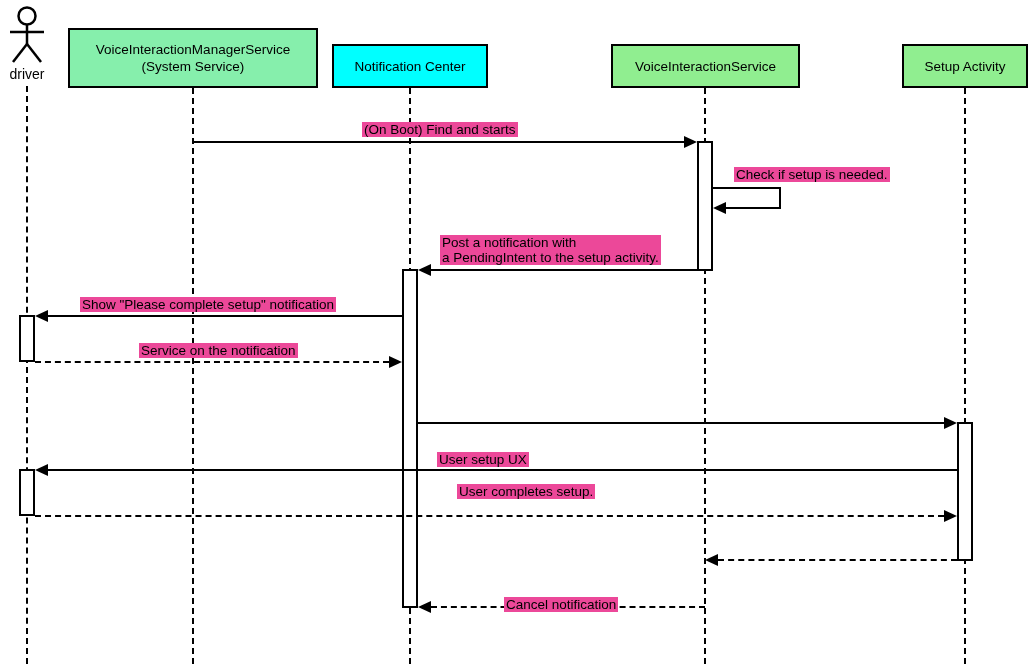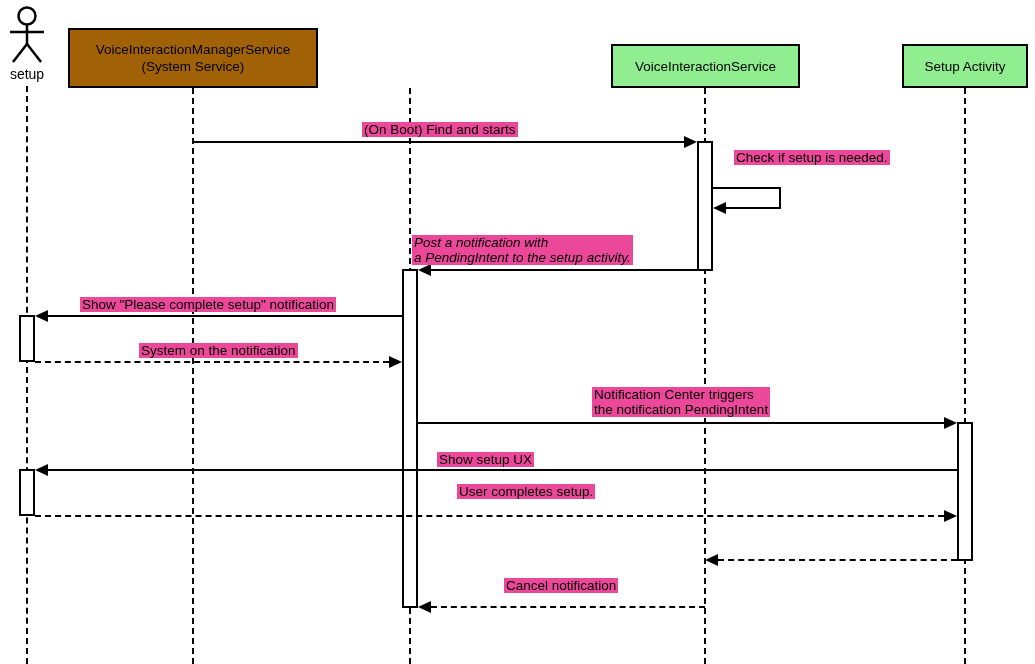--- a/index.html
+++ b/index.html
@@ -89,62 +89,61 @@
   <div class="act" style="left:19px;  top:469px; height:47px;"></div>
 
   <div class="mline" style="left:193px; top:141px; width:492px;"></div>
   <div class="ar" style="left:684px; top:136px;"></div>
   <div class="mlabel" style="left:362px; top:122px;">(On Boot) Find and starts</div>
 
   <div class="mline" style="left:713px; top:187px; width:67px;"></div>
   <div class="vline" style="left:779px; top:187px; height:22px;"></div>
   <div class="mline" style="left:726px; top:207px; width:54px;"></div>
   <div class="al" style="left:713px; top:202px;"></div>
-  <div class="mlabel" style="left:734px; top:150px;">Check if setup is needed.</div>
+  <div class="mlabel" style="left:734px; top:167px;">Check if setup is needed.</div>
 
   <div class="mline" style="left:431px; top:269px; width:266px;"></div>
   <div class="al" style="left:418px; top:264px;"></div>
-  <div class="mlabel" style="left:412px; top:235px;font-style:italic;">Post a notification with
+  <div class="mlabel" style="left:440px; top:235px;">Post a notification with
 a PendingIntent to the setup activity.</div>
 
   <div class="mline" style="left:48px; top:315px; width:355px;"></div>
   <div class="al" style="left:35px; top:310px;"></div>
   <div class="mlabel" style="left:80px; top:297px;">Show "Please complete setup" notification</div>
 
   <div class="mline dashed" style="left:35px; top:361px; width:354px;"></div>
   <div class="ar" style="left:389px; top:356px;"></div>
-  <div class="mlabel" style="left:139px; top:343px;">System on the notification</div>
+  <div class="mlabel" style="left:139px; top:343px;">Service on the notification</div>
 
   <div class="mline" style="left:418px; top:422px; width:526px;"></div>
   <div class="ar" style="left:944px; top:417px;"></div>
-  <div class="mlabel" style="left:592px; top:387px;">Notification Center triggers
-the notification PendingIntent</div>
 
   <div class="mline" style="left:48px; top:469px; width:909px;"></div>
   <div class="al" style="left:35px; top:464px;"></div>
-  <div class="mlabel" style="left:437px; top:452px;">Show setup UX</div>
+  <div class="mlabel" style="left:437px; top:452px;">User setup UX</div>
 
   <div class="mline dashed" style="left:35px; top:515px; width:909px;"></div>
   <div class="ar" style="left:944px; top:510px;"></div>
   <div class="mlabel" style="left:419px; top:484px;margin-left:38px;">User completes setup.</div>
 
   <div class="mline dashed" style="left:718px; top:559px; width:239px;"></div>
   <div class="al" style="left:705px; top:554px;"></div>
 
   <div class="mline dashed" style="left:431px; top:606px; width:274px;"></div>
   <div class="al" style="left:418px; top:601px;"></div>
-  <div class="mlabel" style="left:504px; top:578px;">Cancel notification</div>
+  <div class="mlabel" style="left:504px; top:597px;">Cancel notification</div>
 
   <svg class="actor-svg" width="46" height="60" viewBox="0 0 46 60">
     <circle cx="23" cy="12" r="8.5" fill="none" stroke="#000" stroke-width="2.5"></circle>
     <line x1="23" y1="21" x2="23" y2="40" stroke="#000" stroke-width="2.5"></line>
     <line x1="6" y1="28" x2="40" y2="28" stroke="#000" stroke-width="2.5"></line>
     <line x1="23" y1="40" x2="9" y2="58" stroke="#000" stroke-width="2.5"></line>
     <line x1="23" y1="40" x2="37" y2="58" stroke="#000" stroke-width="2.5"></line>
   </svg>
-  <div class="actor-label">setup</div>
+  <div class="actor-label">driver</div>
 
-  <div class="pbox" style="left: 68px; top: 28px; width: 250px; height: 60px; background-color: #a16207;">VoiceInteractionManagerService
+  <div class="pbox" style="left: 68px; top: 28px; width: 250px; height: 60px; background-color: #86efac;">VoiceInteractionManagerService
 (System Service)</div>
+  <div class="pbox" style="left: 332px; top: 44px; width: 156px; height: 44px; background-color: rgb(0, 255, 255);">Notification Center</div>
   <div class="pbox" style="left: 902px; top: 44px; width: 126px; height: 44px; background-color: rgb(144, 238, 144);">Setup Activity</div>
   <div class="pbox" style="left: 611px; top: 44px; width: 189px; height: 44px; background-color: rgb(144, 238, 144);">VoiceInteractionService</div>
 
 </div>
 
 </body></html>

